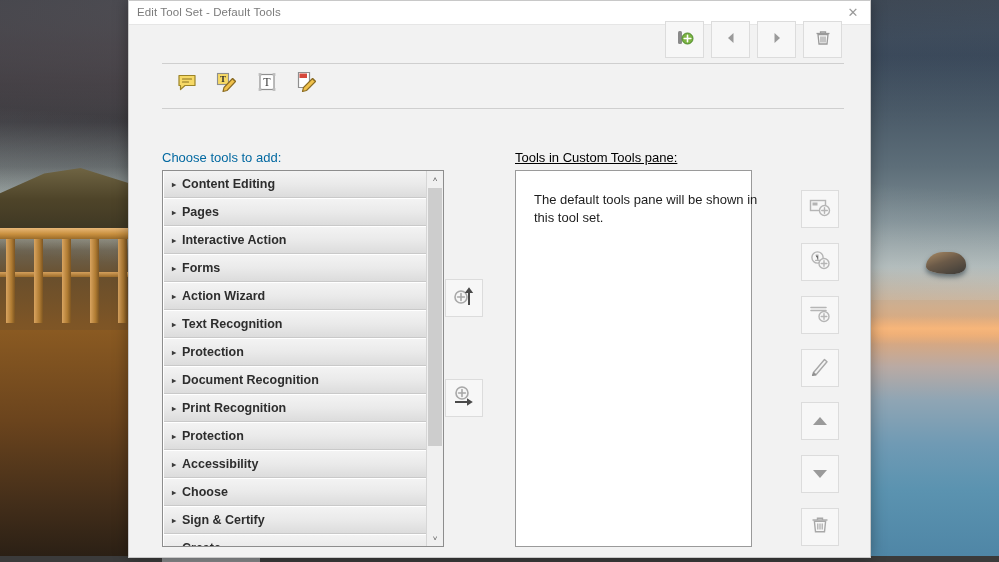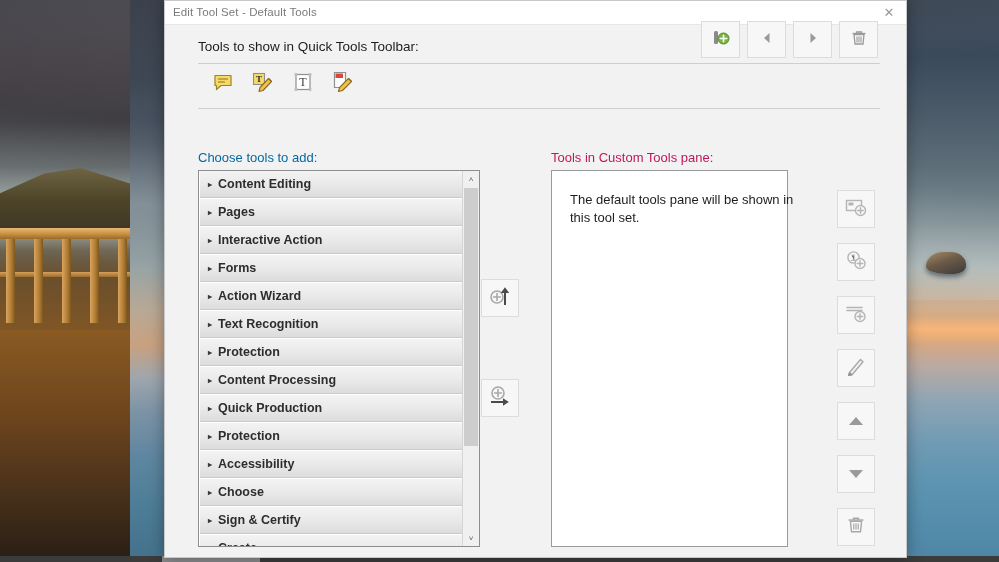--- a/index.html
+++ b/index.html
@@ -101,21 +101,20 @@
     background: #888a8c;
   }
 
   
   #dialog {
     position: absolute; left: 128px; top: 0; width: 743px; height: 558px;
     background: #f2f2f2;
     border: 1px solid #c8c8c8;
     box-sizing: border-box;
     box-shadow: 0 0 14px rgba(0,0,0,0.35);
-    margin-left: 36px;
   }
   #titlebar {
     position: relative; height: 23px; background: #ffffff;
     border-bottom: 1px solid #e6e6e6;
   }
   #title-text {
     position: absolute; left: 8px; top: 5px;
     font-size: 11.5px; color: #7b7b7b;
     letter-spacing: 0.1px;
   }
@@ -154,21 +153,21 @@
   }
   .qt-ico { width: 30px; height: 30px; display:flex; align-items:center; justify-content:center; }
 
   
   #lbl-choose {
     position: absolute; left: 33px; top: 149px;
     font-size: 13px; color: #0369a1;
   }
   #lbl-custom {
     position: absolute; left: 386px; top: 149px;
-    font-size: 13px; color: #be185d;
+    font-size: 13px; color: #000000; text-decoration: underline;
   }
 
   
   #list-wrap {
     position: absolute; left: 33px; top: 169px; width: 282px; height: 377px;
     border: 1px solid #8d8d8d; background: #ffffff; box-sizing: border-box;
     overflow: hidden;
   }
   #list-inner { position:absolute; left:0; top:0; width:265px; }
   .cat-row {
@@ -262,21 +261,20 @@
   <div class="tb-active"></div>
 </div>
 
 <div id="dialog">
 
   <div id="titlebar">
     <div id="title-text">Edit Tool Set - Default Tools</div>
     <div id="close-btn">✕</div>
   </div>
 
-  <div id="hdr-label">Tools to show in Quick Tools Toolbar:</div>
 
   <div id="hdr-buttons">
 
     <div class="tbtn">
       <span>
         <svg width="22" height="22" viewBox="0 0 22 22">
           <rect x="4" y="4" width="4" height="13" rx="1.5" fill="#8a8a8a"></rect>
           <circle cx="13.5" cy="11.5" r="5.5" fill="#7cb342"></circle>
           <circle cx="13.5" cy="11.5" r="5.5" fill="none" stroke="#4c8a2a" stroke-width="1"></circle>
           <path d="M13.5 8.2v6.6M10.2 11.5h6.6" stroke="#ffffff" stroke-width="1.6" stroke-linecap="round"></path>
@@ -390,25 +388,25 @@
       <div class="cat-row">
         <span class="tri">▸</span>
         <span>Text Recognition</span>
       </div>
       <div class="cat-row">
         <span class="tri">▸</span>
         <span>Protection</span>
       </div>
       <div class="cat-row">
         <span class="tri">▸</span>
-        <span>Content Processing</span>
-      </div>
-      <div class="cat-row">
-        <span class="tri">▸</span>
-        <span>Quick Production</span>
+        <span>Document Recognition</span>
+      </div>
+      <div class="cat-row">
+        <span class="tri">▸</span>
+        <span>Print Recognition</span>
       </div>
       <div class="cat-row">
         <span class="tri">▸</span>
         <span>Protection</span>
       </div>
       <div class="cat-row">
         <span class="tri">▸</span>
         <span>Accessibility</span>
       </div>
       <div class="cat-row">

